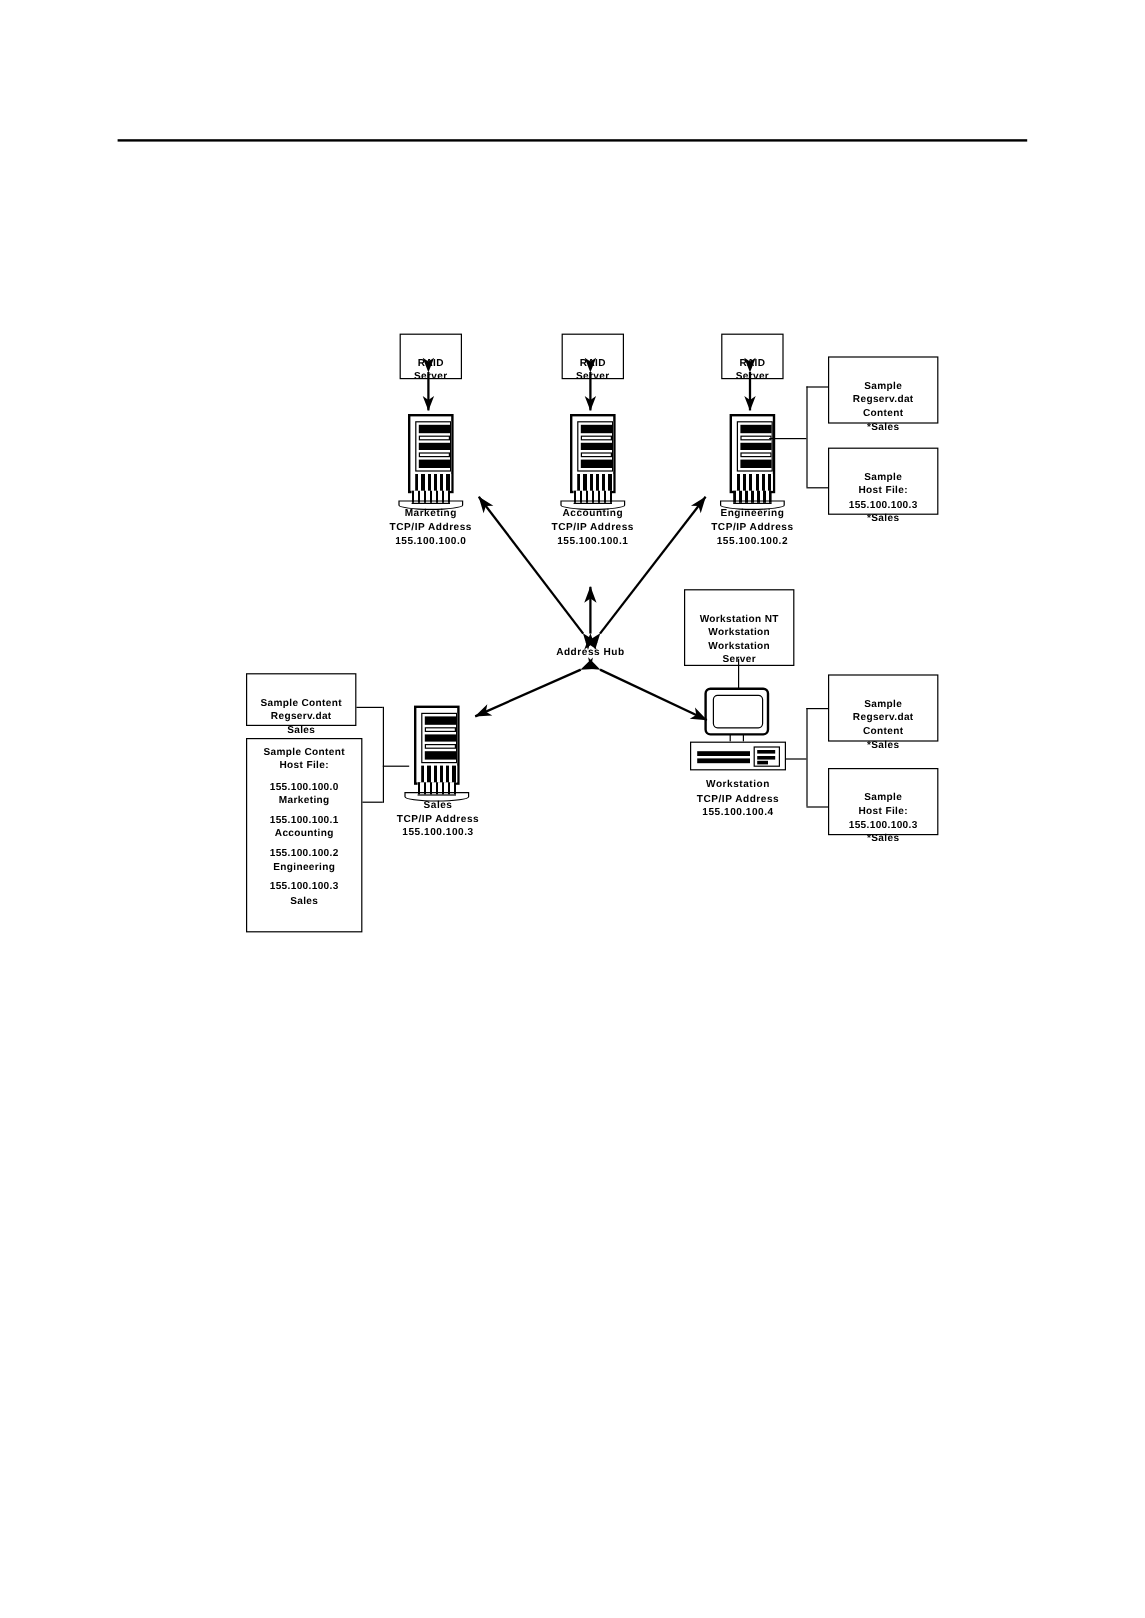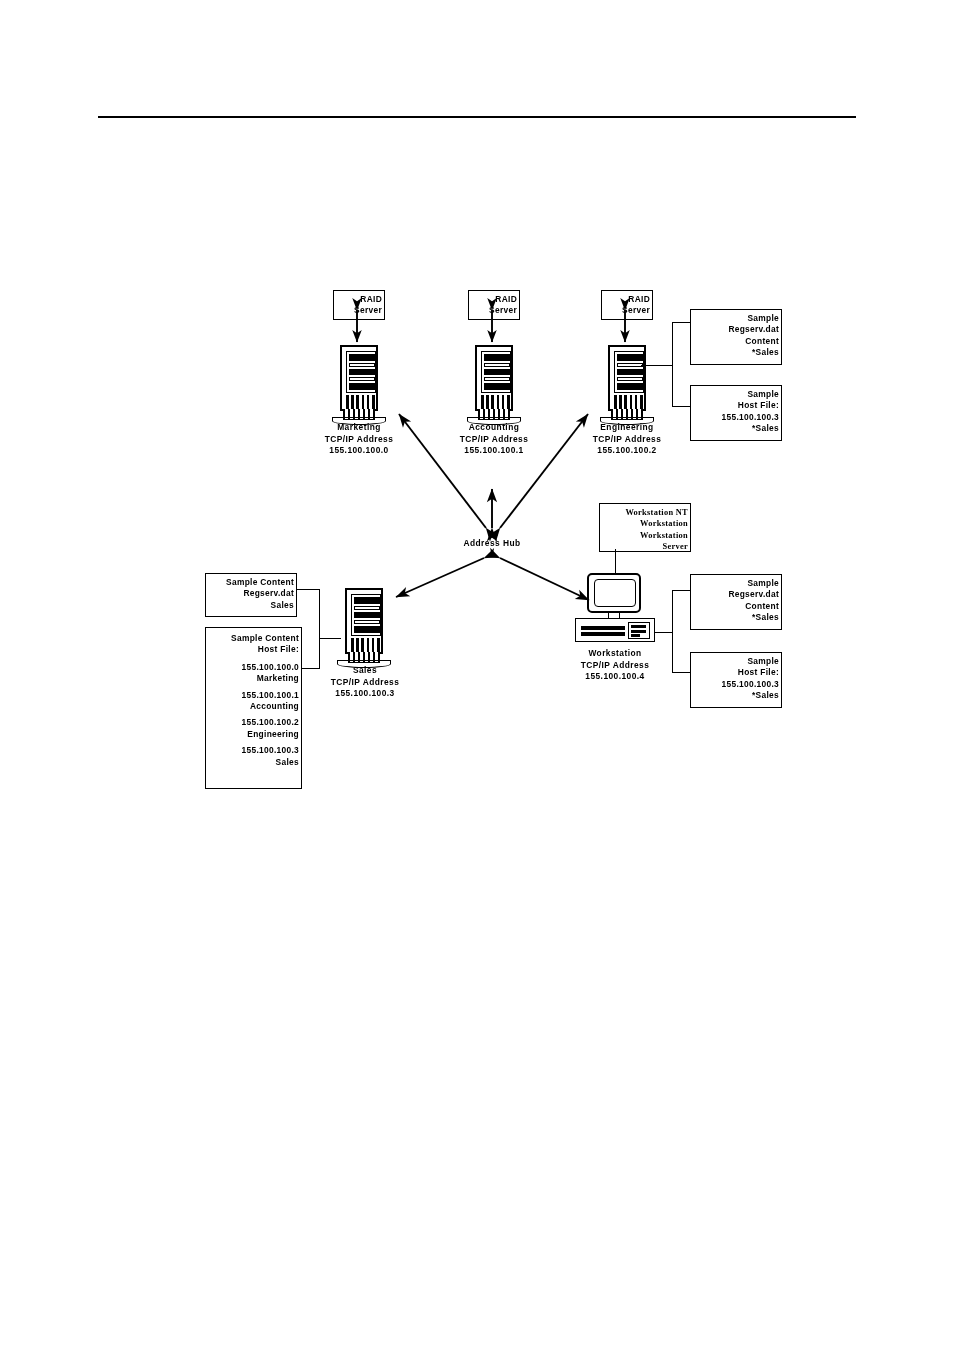--- a/index.html
+++ b/index.html
@@ -35,28 +35,27 @@
     top: 0;
     width: 954px;
     height: 1348px;
   }
   
   .tbox {
     position: absolute;
     border: 1.6px solid #000;
     background: #fff;
     box-sizing: border-box;
-    text-align: right;
+    text-align: center;
     font-size: 8.4px;
     line-height: 11.4px;
     letter-spacing: 0.3px;
     font-weight: bold;
-    padding: 3px 2px;
+    padding: 18px 2px;
     color: #000;
-    margin-top: 12px;
   }
   .tbox .ln { display: block; white-space: nowrap; }
   
   .caption {
     position: absolute;
     text-align: center;
     font-size: 8.4px;
     line-height: 11.6px;
     letter-spacing: 0.45px;
     font-weight: bold;
@@ -324,21 +323,21 @@
 
     <div class="ln-h" style="left:641px; top:365px; width:31px;"></div>
     <div class="ln-v" style="left:672px; top:322px; height:84px;"></div>
     <div class="ln-h" style="left:672px; top:322px; width:18px;"></div>
     <div class="ln-h" style="left:672px; top:406px; width:18px;"></div>
 
     <div class="caption" style="left:437px; top:538px; width:110px;">
       <span class="ln">Address Hub</span>
     </div>
 
-    <div class="tbox" style="left:599px; top:491px; width:92px; height:49px;font-family:Liberation Serif, serif;">
+    <div class="tbox" style="left:570px; top:491px; width:92px; height:64px;">
       <span class="ln">Workstation NT</span>
       <span class="ln">Workstation</span>
       <span class="ln">Workstation</span>
       <span class="ln">Server</span>
     </div>
     <div class="ln-v" style="left:615px; top:549px; height:28px;"></div>
 
     <div class="wks" style="left:575px; top:573px;">
       <div class="mon">
         <div class="screen"></div>

